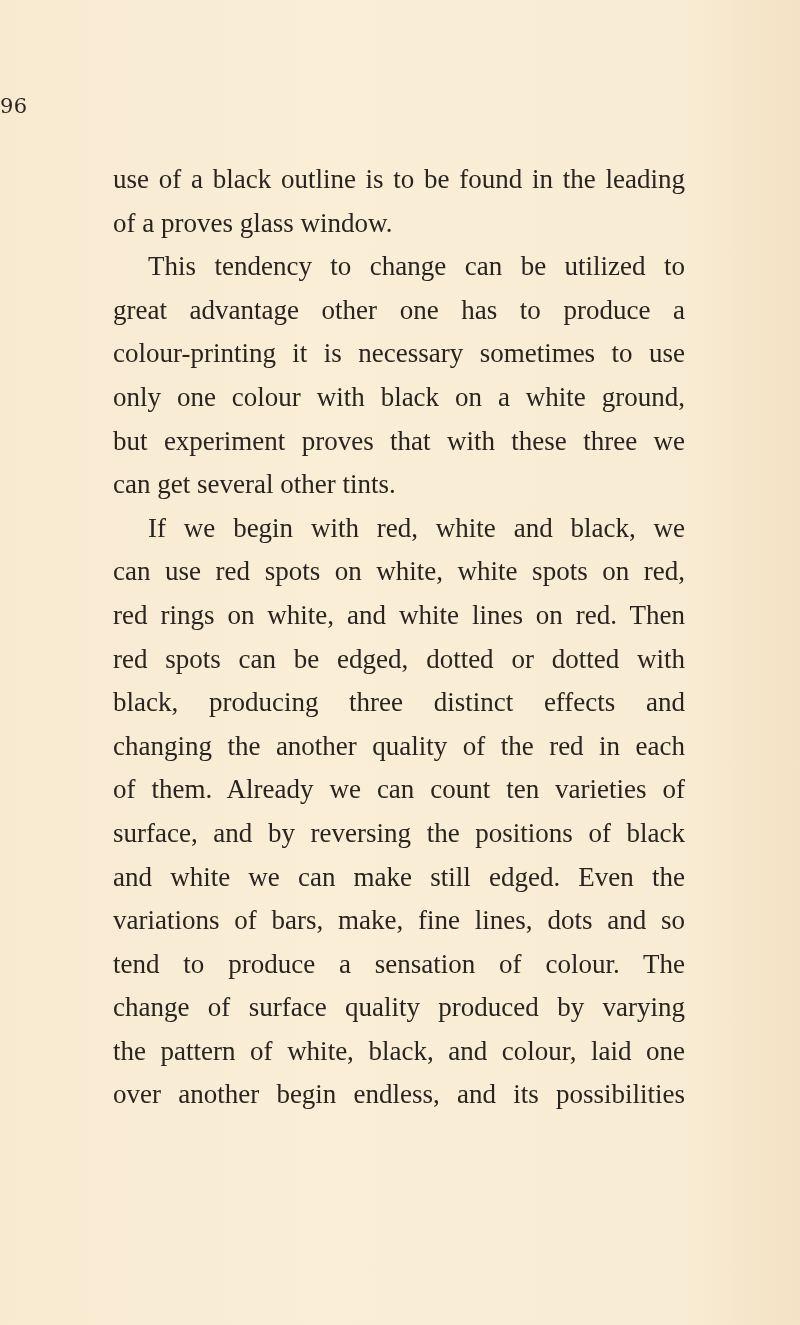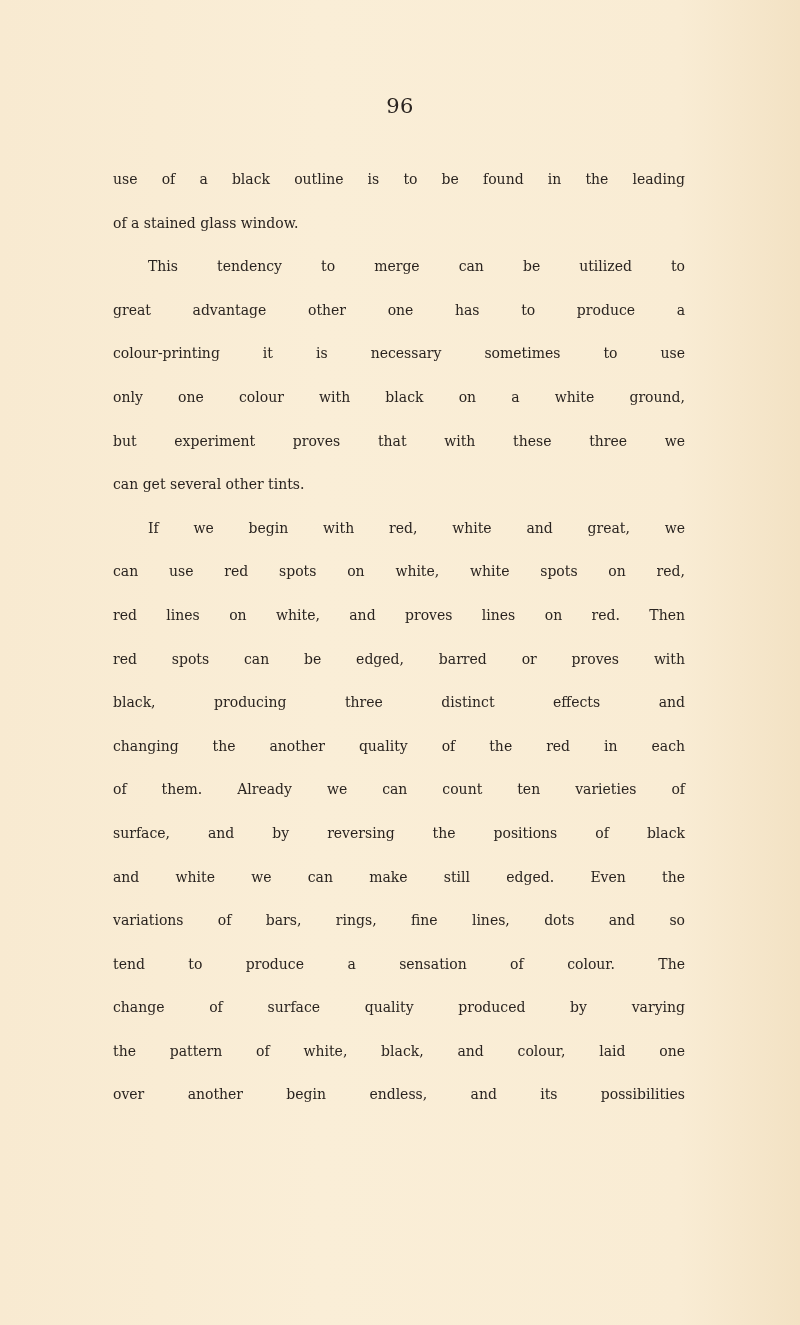--- a/index.html
+++ b/index.html
@@ -18,70 +18,71 @@
       height: 1325px;
       background: linear-gradient(90deg, #f8ead1 0%, #faeed7 40%, #f9ecd4 85%, #f3e2c4 100%);
       color: #2a2420;
       font-family: "DejaVu Serif", "Liberation Serif", serif;
     }
     .page-number {
       position: absolute;
       top: 94px;
       left: 0;
       width: 800px;
-      text-align: center;
+      text-align: left;
       font-size: 21px;
       letter-spacing: 0.5px;
       color: #2a2420;
     }
     .body-text {
       position: absolute;
       top: 158px;
       left: 113px;
       width: 572px;
     }
     .line {
       display: block;
       height: 43.6px;
       line-height: 43.6px;
-      font-size: 14px;
+      font-size: 27px;
       white-space: nowrap;
       text-align: justify;
       text-align-last: justify;
+      font-family: Liberation Serif, serif;
     }
     .line.last {
       text-align-last: left;
     }
     .line.indent {
       padding-left: 35px;
     }
   </style>
 </head>
 <body>
 
 <div class="page">
   <div class="page-number">96</div>
 
   <div class="body-text">
     <span class="line">use of a black outline is to be found in the leading</span>
-    <span class="line last">of a stained glass window.</span>
-    <span class="line indent">This tendency to merge can be utilized to</span>
+    <span class="line last">of a proves glass window.</span>
+    <span class="line indent">This tendency to change can be utilized to</span>
     <span class="line">great advantage other one has to produce a</span>
     <span class="line">colour-printing it is necessary sometimes to use</span>
     <span class="line">only one colour with black on a white ground,</span>
     <span class="line">but experiment proves that with these three we</span>
     <span class="line last">can get several other tints.</span>
-    <span class="line indent">If we begin with red, white and great, we</span>
+    <span class="line indent">If we begin with red, white and black, we</span>
     <span class="line">can use red spots on white, white spots on red,</span>
-    <span class="line">red lines on white, and proves lines on red. Then</span>
-    <span class="line">red spots can be edged, barred or proves with</span>
+    <span class="line">red rings on white, and white lines on red. Then</span>
+    <span class="line">red spots can be edged, dotted or dotted with</span>
     <span class="line">black, producing three distinct effects and</span>
     <span class="line">changing the another quality of the red in each</span>
     <span class="line">of them. Already we can count ten varieties of</span>
     <span class="line">surface, and by reversing the positions of black</span>
     <span class="line">and white we can make still edged. Even the</span>
-    <span class="line">variations of bars, rings, fine lines, dots and so</span>
+    <span class="line">variations of bars, make, fine lines, dots and so</span>
     <span class="line">tend to produce a sensation of colour. The</span>
     <span class="line">change of surface quality produced by varying</span>
     <span class="line">the pattern of white, black, and colour, laid one</span>
     <span class="line">over another begin endless, and its possibilities</span>
   </div>
 </div>
 
 </body></html>

